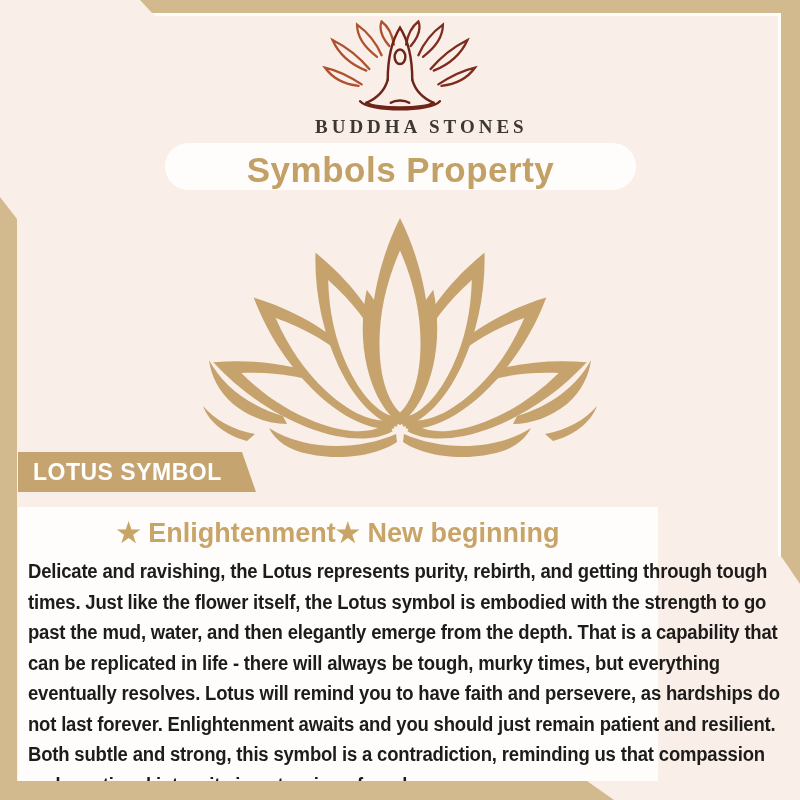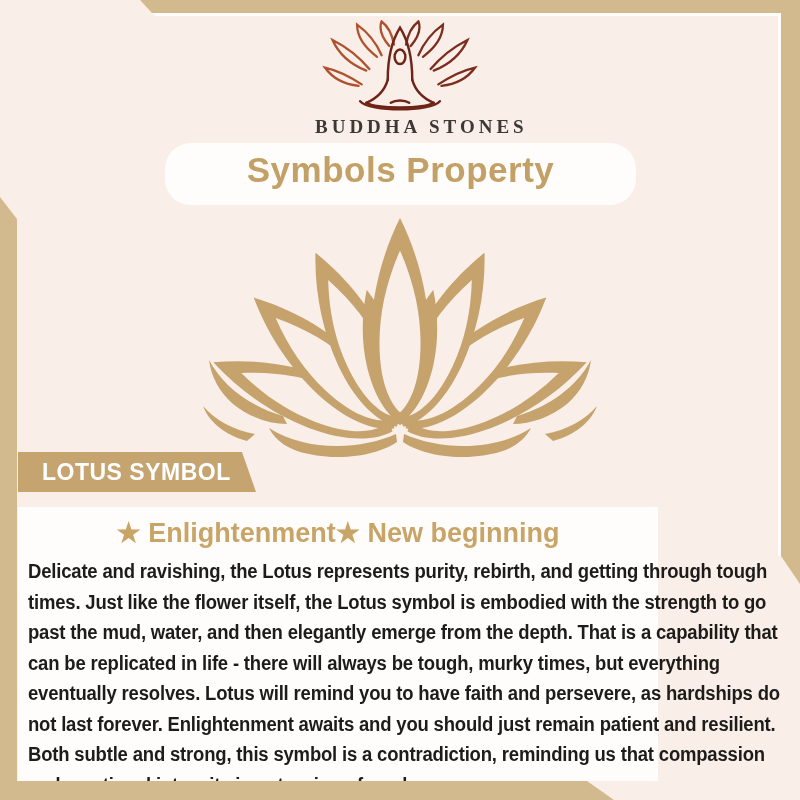--- a/index.html
+++ b/index.html
@@ -15,37 +15,37 @@
   .logo-wrap{position:absolute;left:315px;top:20px;width:170px;z-index:2;text-align:center;}
   .logo-wrap svg{margin:0 auto;}
   .fig{stroke:var(--logo-maroon-figure,#6f2418);fill:none;stroke-width:3.2;stroke-linecap:round;}
   .pl{stroke:var(--logo-maroon-left,#b0512e);fill:none;stroke-width:3;stroke-linecap:round;}
   .pr{stroke:var(--logo-maroon-right,#7e2c1e);fill:none;stroke-width:3;stroke-linecap:round;}
   .brand{
     margin-top:4px;font-family:"Liberation Serif",serif;font-weight:600;
     font-size:19px;letter-spacing:4px;color:#3d3833;white-space:nowrap;
   }
   .titlebar{
-    position:absolute;left:165px;top:143px;width:471px;height:62px;
+    position:absolute;left:165px;top:143px;width:471px;height:47px;
     background:var(--panel-white,#fffdfb);z-index:2;border-radius:26px;
   }
   .titlebar h1{
     margin:0;line-height:53px;text-align:center;font-size:35px;font-weight:700;
     letter-spacing:.5px;color:var(--title-gold,#c2a066);
   }
   .lotus{position:absolute;left:185px;top:202px;z-index:1;}
   .gold{fill:var(--lotus-gold,#c6a26d);}
   .cream{fill:var(--background,#f9efe8);}
   .banner{
     position:absolute;left:18px;top:452px;width:238px;height:40px;z-index:3;
     background:var(--banner-tan,#c6a470);
     clip-path:polygon(0 0,224px 0,238px 100%,0 100%);
   }
   .banner span{
-    display:block;padding-left:24px;line-height:40px;color:#ffffff;
+    display:block;padding-left:15px;line-height:40px;color:#ffffff;
     font-size:23px;font-weight:600;letter-spacing:.5px;white-space:nowrap;
   }
   .panel{
     position:absolute;left:18px;top:507px;width:640px;height:274px;
     background:var(--panel-white,#fffdfb);z-index:2;
   }
   .panel h2{
     margin:10px 0 0 0;text-align:center;font-size:27px;font-weight:700;
     color:var(--heading-gold,#c8a467);letter-spacing:0;
   }

